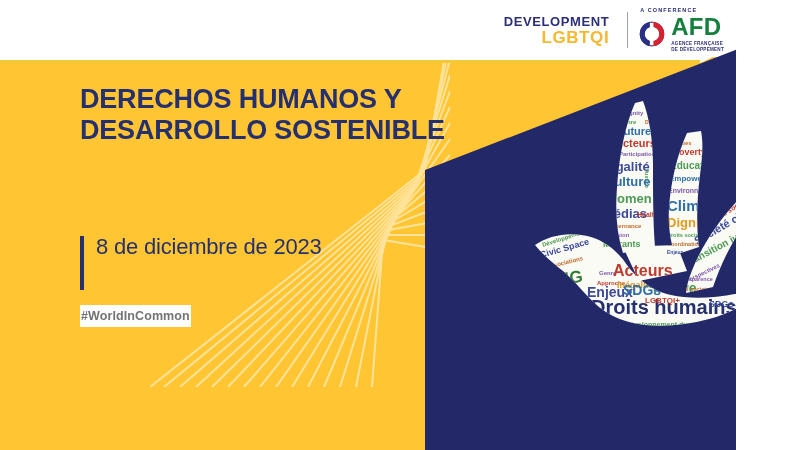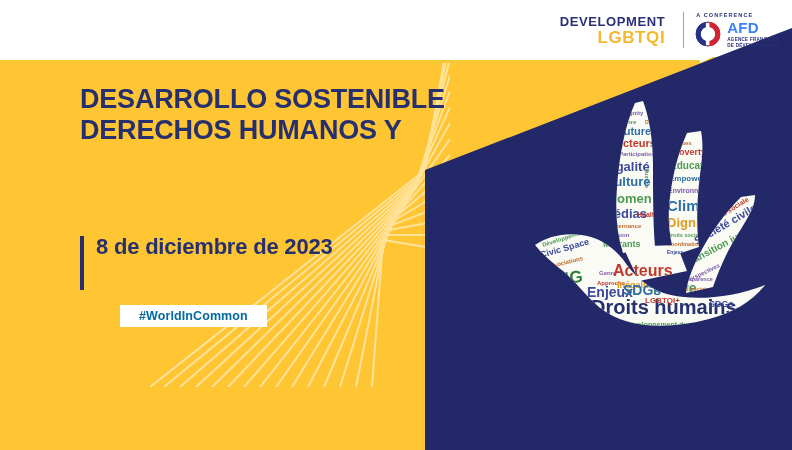--- a/index.html
+++ b/index.html
@@ -1,21 +1,21 @@
 <!DOCTYPE html>
 <html><head>
 <meta charset="utf-8">
 <style>
   html,body{margin:0;padding:0;}
   body{
     width:792px;height:450px;overflow:hidden;
     font-family:"Liberation Sans", sans-serif;
     background:#ffffff;
   }
-  .stage{position:relative;width:792px;height:450px;overflow:hidden;background:#ffffff;}
+  .stage{position:relative;width:736px;height:450px;overflow:hidden;background:#ffffff;}
 
   
   .bg-yellow{
     position:absolute;left:0;top:57px;width:792px;height:393px;
     background:#FFC533;
   }
   .bg-navy{
     position:absolute;left:0;top:0;width:792px;height:450px;
     background:#232968;
     clip-path:polygon(792px 0px, 792px 450px, 425px 450px, 425px 170px, 792px 28px);
@@ -53,43 +53,43 @@
   }
   .divider{width:1px;height:36px;background:#9aa0c0;}
   .afd-block{display:flex;flex-direction:column;justify-content:center;}
   .conf-label{
     font-size:5.5px;font-weight:bold;letter-spacing:1.1px;color:#2B2F7A;
     margin-bottom:2px;margin-left:2px;
   }
   .afd-row{display:flex;align-items:center;gap:5px;}
   .afd-ring{width:28px;height:28px;flex:0 0 auto;}
   .afd-txt{line-height:1;}
-  .afd-name{font-size:15px;font-weight:bold;color:#3b82f6;letter-spacing:.3px;}
+  .afd-name{font-size:24px;font-weight:bold;color:#15803d;letter-spacing:.3px;}
   .afd-sub{font-size:4.6px;font-weight:bold;color:#2B2F7A;letter-spacing:.25px;margin-top:2px;}
   .afd-sub div{line-height:1.25;}
 
   
   .headline{
     position:absolute;left:80px;top:84px;width:380px;
     color:#26306E;font-weight:bold;font-size:27px;line-height:1.16;
     letter-spacing:-.2px;
   }
   .headline div{white-space:nowrap;}
 
   
   .datewrap{position:absolute;left:80px;top:236px;display:flex;gap:12px;}
   .datebar{width:4px;height:54px;background:#26306E;flex:0 0 auto;}
   .datetext{line-height:1;}
-  .date-main{font-size:22px;font-weight:bold;color:#26306E;letter-spacing:-.2px;}
+  .date-main{font-size:22px;font-weight:normal;color:#26306E;letter-spacing:-.2px;}
   .date-sub{font-size:21px;color:#3A3F70;margin-top:8px;letter-spacing:-.3px;}
 
   .hashtag{
     position:absolute;left:80px;top:305px;
-    background:#ffffff;color:#0369a1;font-size:12.5px;font-weight:bold;
-    padding:4px 19px;letter-spacing:.1px;margin-left:40px;
+    background:#ffffff;color:#737373;font-size:12.5px;font-weight:bold;
+    padding:4px 1px;letter-spacing:.1px;
   }
 
   
   .dove{position:absolute;left:527px;top:95px;width:248px;height:260px;}
   .dove svg{display:block;}
 </style>
 </head>
 <body>
 
 <div class="stage">
@@ -146,22 +146,22 @@
           <div class="afd-sub">
             <div>AGENCE FRANÇAISE</div>
             <div>DE DÉVELOPPEMENT</div>
           </div>
         </div>
       </div>
     </div>
   </div>
 
   <div class="headline">
+    <div>DERECHOS HUMANOS Y</div>
     <div>DESARROLLO SOSTENIBLE</div>
-    <div>DERECHOS HUMANOS Y</div>
   </div>
 
   <div class="datewrap">
     <div class="datebar"></div>
     <div class="datetext">
       <div class="date-main">8 de diciembre de 2023</div>
     </div>
   </div>
 
   <div class="hashtag">#WorldInCommon</div>

